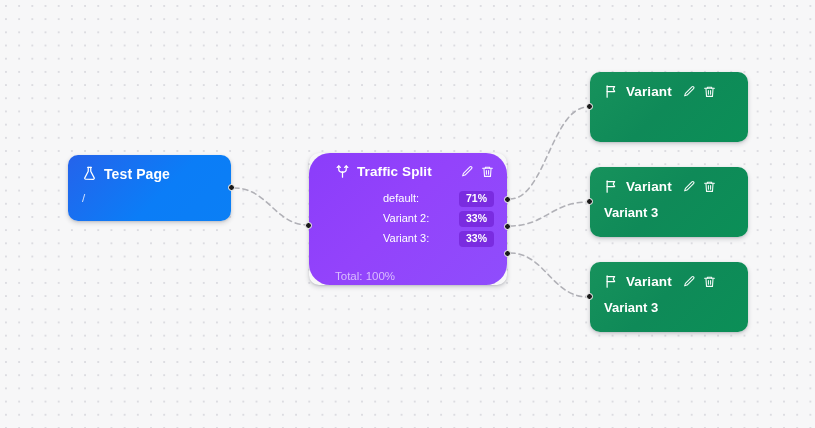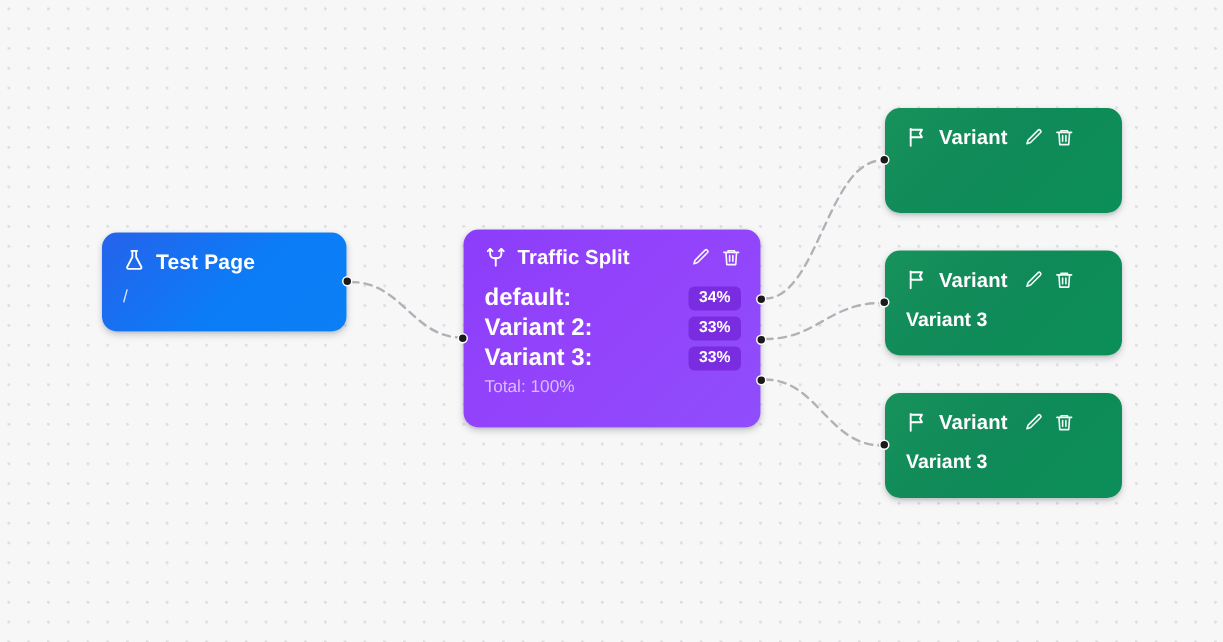--- a/index.html
+++ b/index.html
@@ -138,53 +138,55 @@
 
   
   #node-traffic-split {
     left: 309px;
     top: 153px;
     width: 198px;
     height: 132px;
   }
   #node-traffic-split .node-inner {
     background: linear-gradient(135deg, #8b3dfa 0%, #9343fb 45%, #8f4dfc 100%);
-    padding: 11px 13px 10px 14px;
+    padding: 11px 13px 10px 26px;
+    border-radius: 21px;
   }
   .split-rows {
     margin-top: 11px;
     display: flex;
     flex-direction: column;
     gap: 3px;
   }
   .split-row {
     display: flex;
     align-items: center;
     justify-content: space-between;
     height: 17px;
   }
   .split-label {
-    font-size: 16px;
-    font-weight: bold;
+    font-size: 11px;
+    font-weight: normal;
     color: #ffffff;
     line-height: 1;
+    margin-left: 48px;
   }
   .split-badge {
     font-size: 10.5px;
     font-weight: bold;
     color: #ffffff;
     background: #7a2ce0;
     border-radius: 4px;
     padding: 2.5px 7px 3px 7px;
     line-height: 1;
     min-width: 34px;
     text-align: center;
   }
   .split-total {
-    margin-top: 6px;
+    margin-top: 24px;
     font-size: 11.5px;
     color: #d9bdfd;
     line-height: 1;
   }
 
   
   .node-variant {
     width: 158px;
     height: 70px;
     left: 590px;
@@ -259,21 +261,21 @@
               <path d="M5.5 6.5 6.5 21h11l1-14.5"></path>
               <path d="M10 10v7M14 10v7"></path>
             </svg>
           </span>
         </span>
       </div>
 
       <div class="split-rows">
         <div class="split-row">
           <span class="split-label">default:</span>
-          <span class="split-badge">34%</span>
+          <span class="split-badge">71%</span>
         </div>
         <div class="split-row">
           <span class="split-label">Variant 2:</span>
           <span class="split-badge">33%</span>
         </div>
         <div class="split-row">
           <span class="split-label">Variant 3:</span>
           <span class="split-badge">33%</span>
         </div>
       </div>

